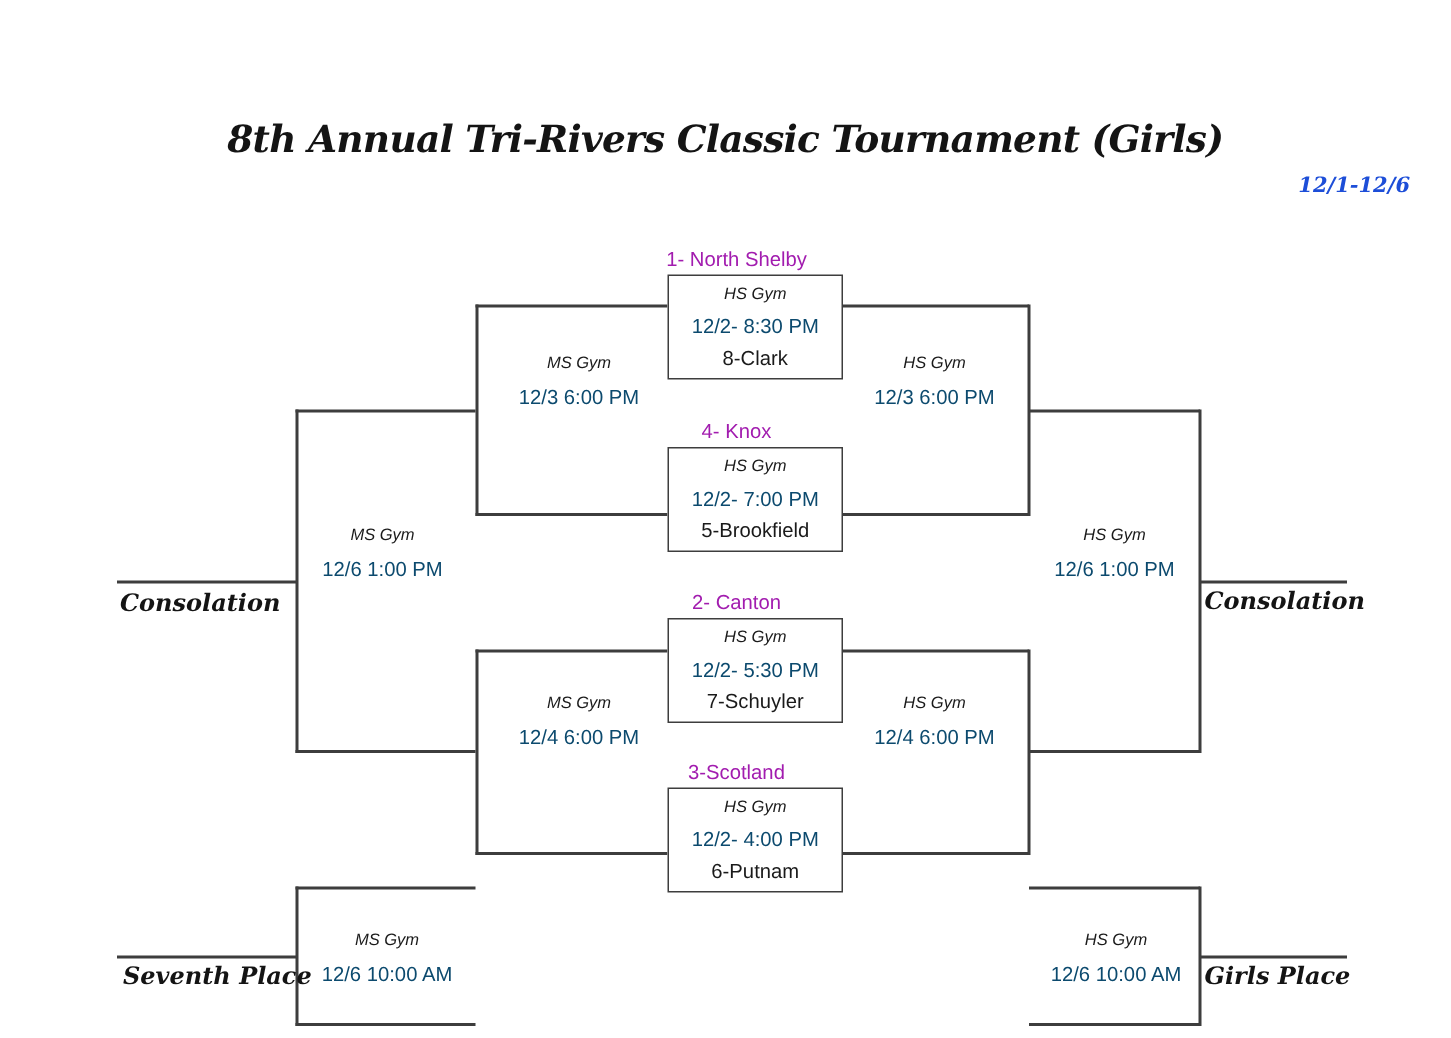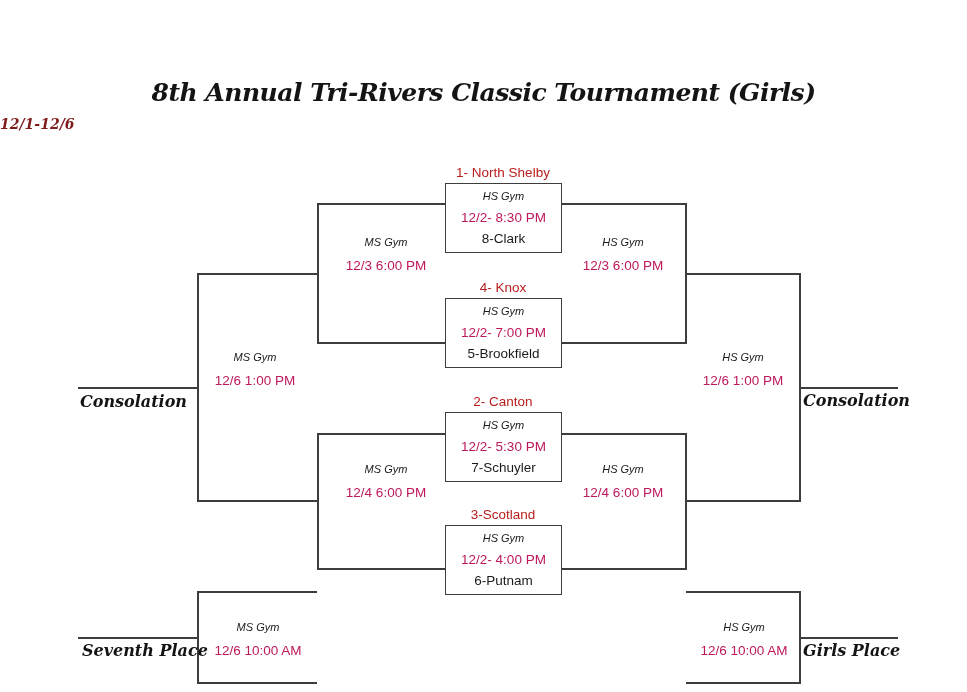--- a/index.html
+++ b/index.html
@@ -6,38 +6,38 @@
   #stage{
     position:relative;width:967px;height:692px;background:#ffffff;
     font-family:"Liberation Sans", sans-serif;color:#111;overflow:hidden;margin-top:21px;
   }
   .title{
     position:absolute;left:0;top:57px;width:967px;text-align:center;
     font-family:"DejaVu Serif", serif;font-style:italic;font-weight:bold;
     font-size:25px;letter-spacing:-0.5px;color:#141414;
   }
   .subtitle{
-    position:absolute;left:0;top:95px;width:940px;text-align:left;
+    position:absolute;left:0;top:95px;width:940px;text-align:right;
     font-family:"DejaVu Serif", serif;font-style:italic;font-weight:bold;
-    font-size:14px;color:#7f1d1d;
+    font-size:14px;color:#1d4ed8;
   }
   .hline{position:absolute;height:1.5px;background:#3d3d3d;}
   .vline{position:absolute;width:1.5px;background:#3d3d3d;}
   .gamebox{
     position:absolute;left:445px;width:117px;height:70px;
     border:1.5px solid #3d3d3d;background:#fff;box-sizing:border-box;
     display:flex;flex-direction:column;justify-content:space-evenly;
     align-items:center;text-align:center;
   }
   .seedlabel{
-    position:absolute;left:423px;width:160px;text-align:center;
-    font-size:13.5px;line-height:16px;color:#b91c1c;
+    position:absolute;left:411px;width:160px;text-align:center;
+    font-size:13.5px;line-height:16px;color:#a21caf;
   }
   .gym{font-style:italic;font-size:11px;color:#1a1a1a;line-height:13px;}
-  .time{font-size:13.5px;color:#be185d;line-height:15px;}
+  .time{font-size:13.5px;color:#0c4a6e;line-height:15px;}
   .team{font-size:13.5px;color:#1a1a1a;line-height:15px;}
   .info{
     position:absolute;width:140px;text-align:center;
   }
   .info .gym{display:block;margin-bottom:7px;}
   .scriptlabel{
     position:absolute;font-family:"DejaVu Serif", serif;font-style:italic;
     font-weight:bold;font-size:16px;color:#141414;white-space:nowrap;
   }
 </style>

